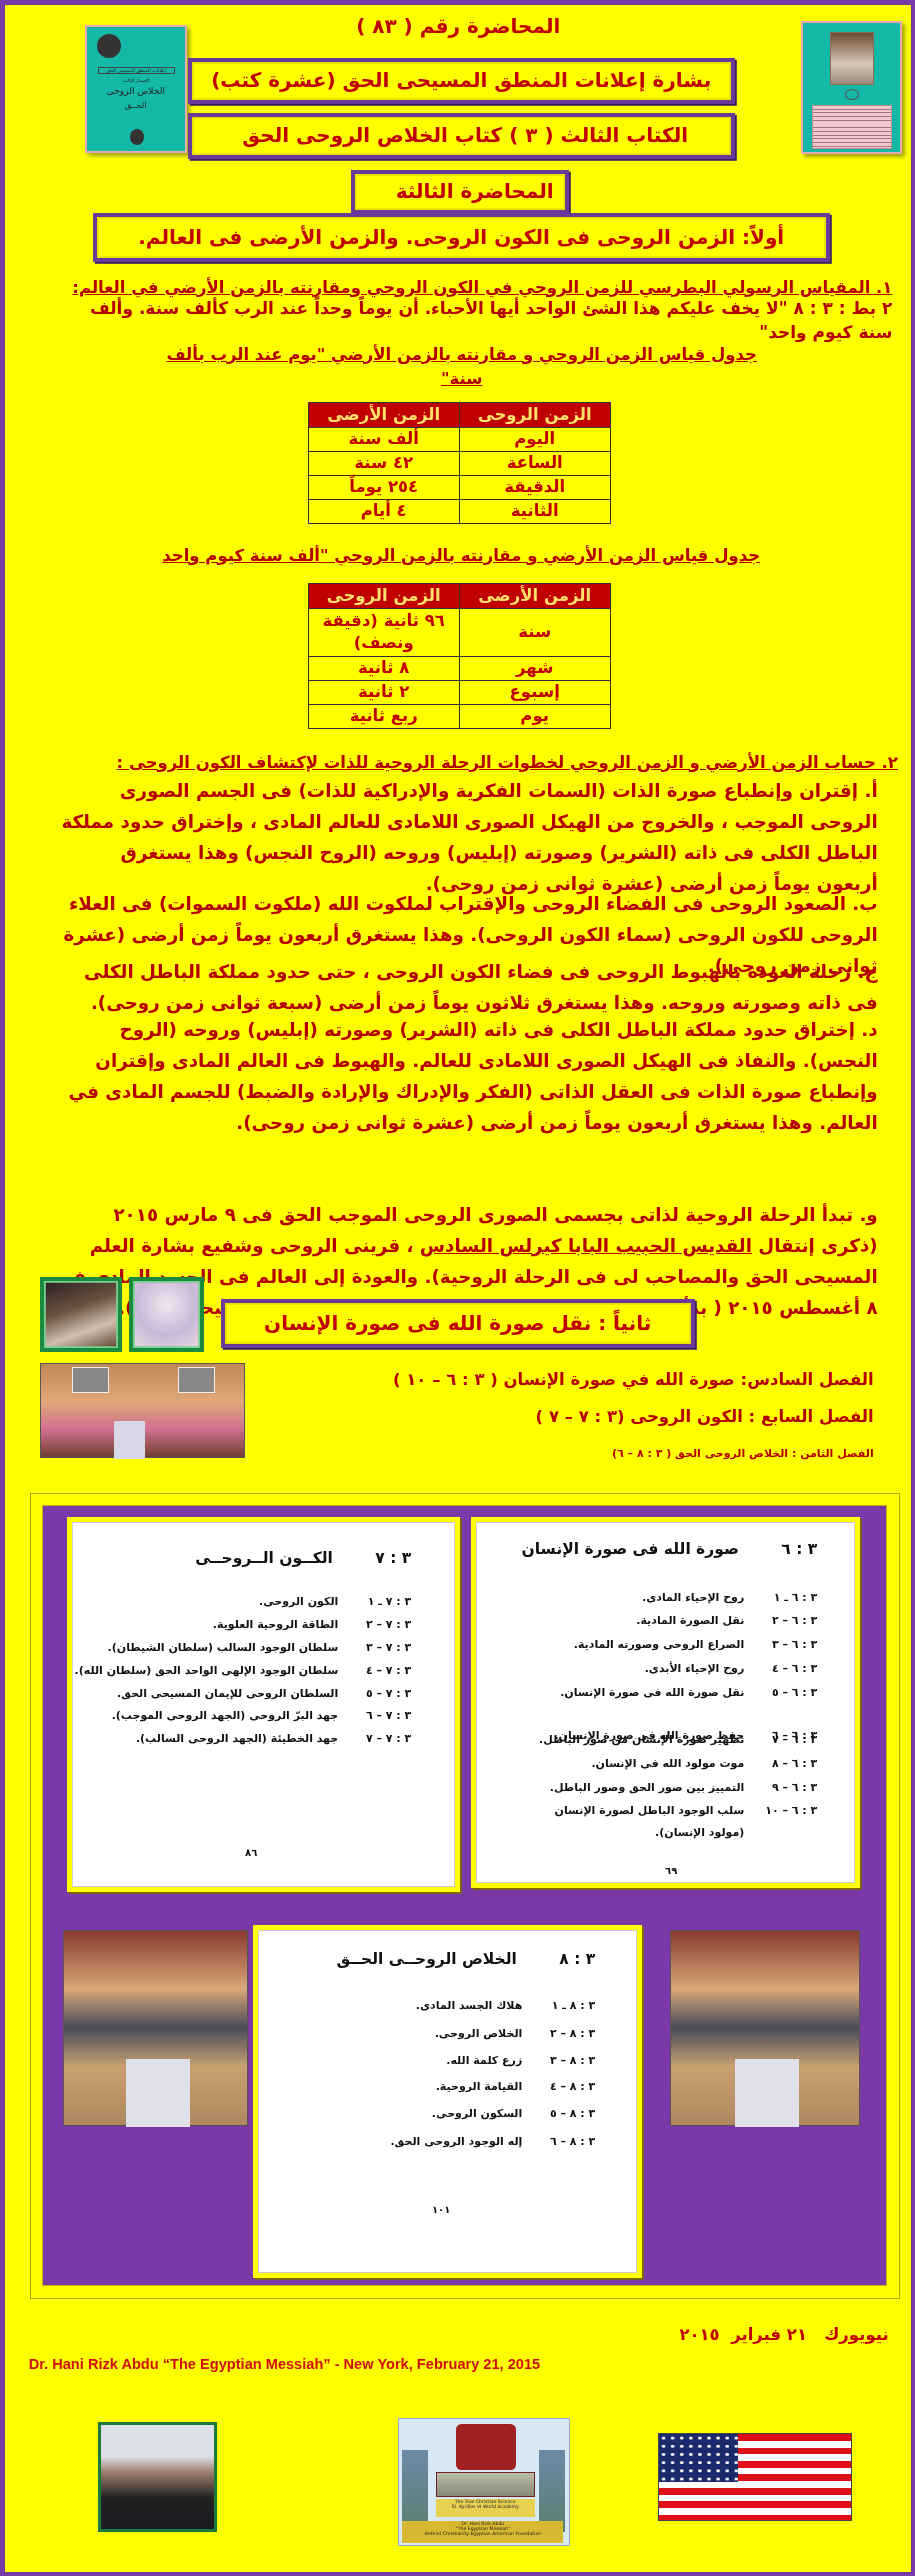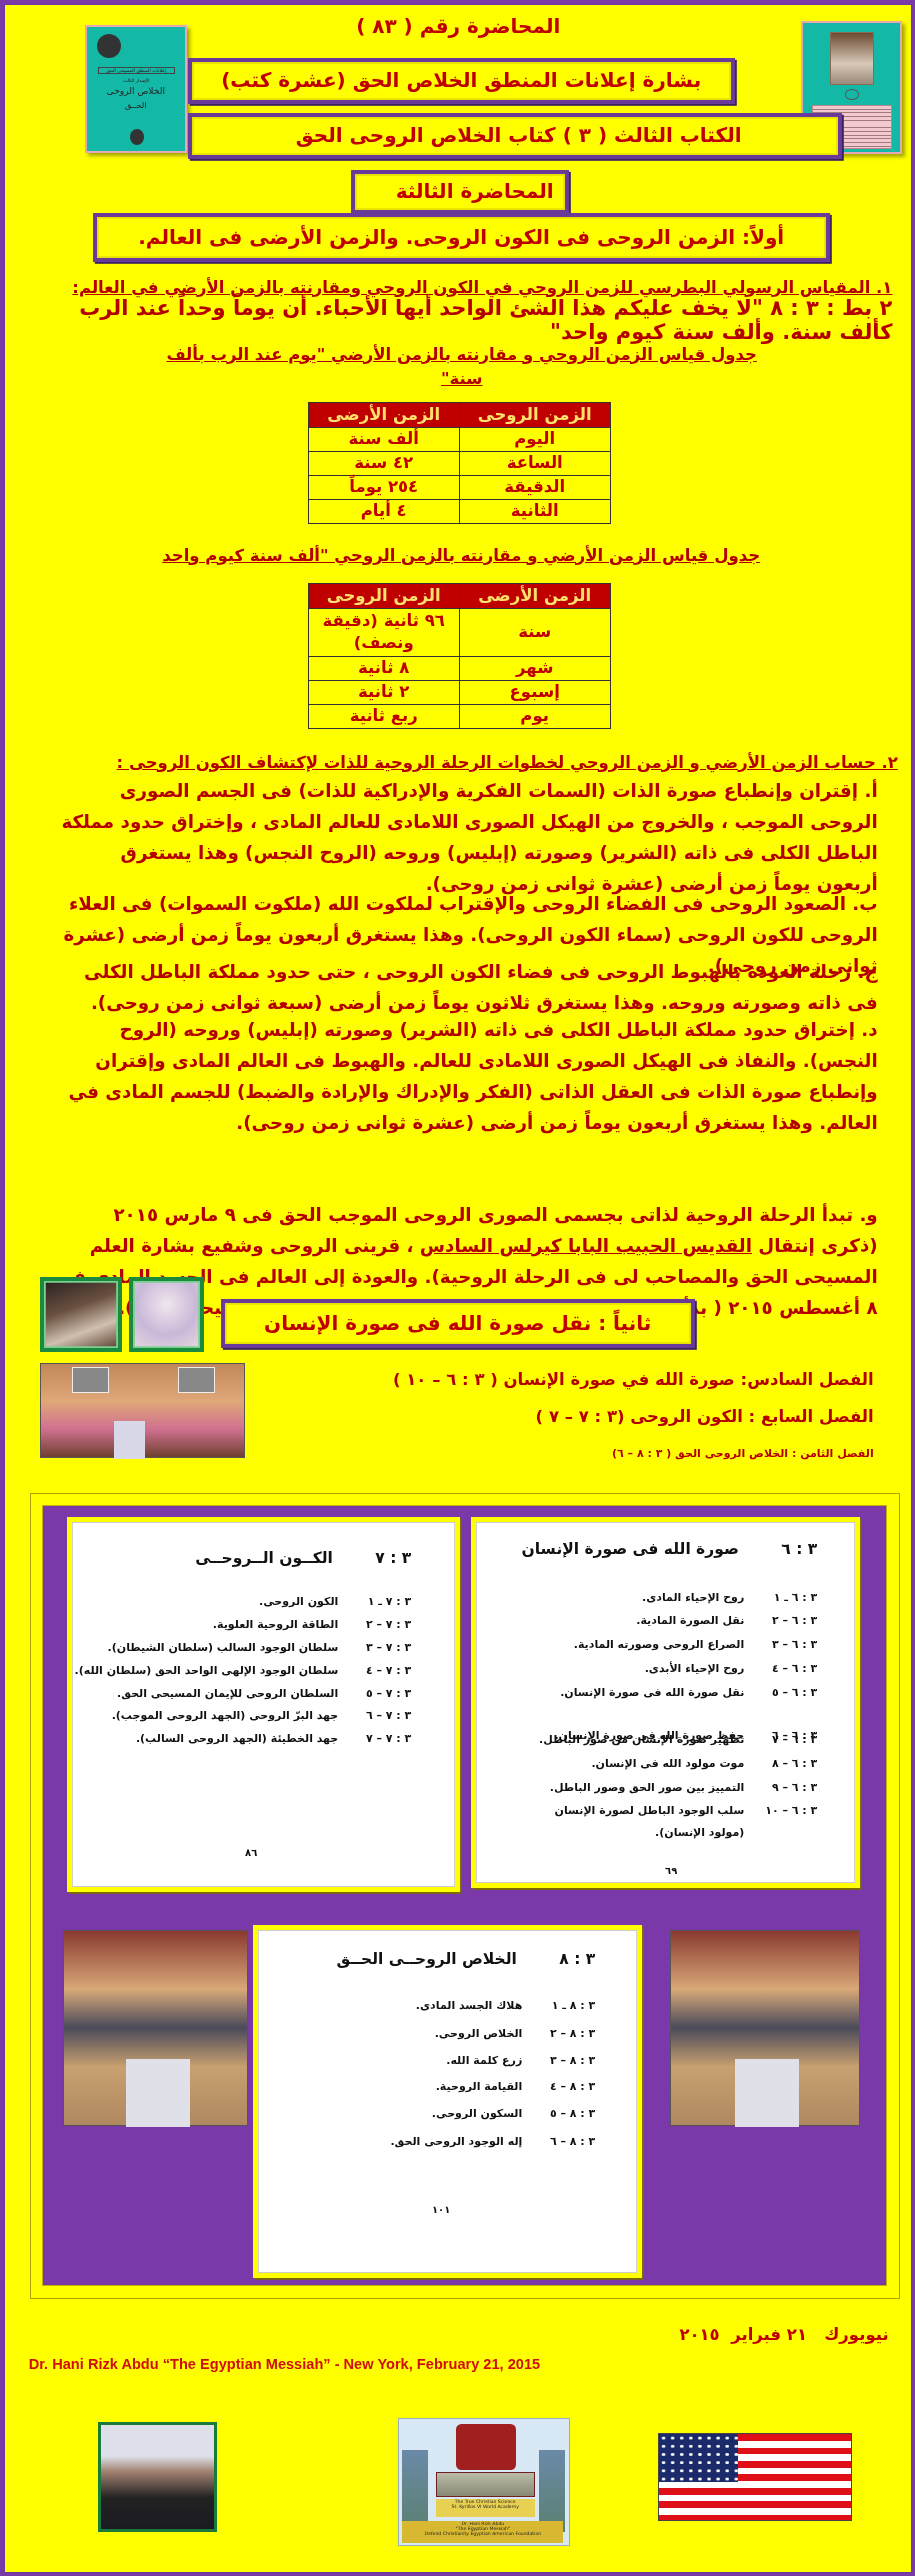--- a/index.html
+++ b/index.html
@@ -117,37 +117,37 @@
     <div style="position:absolute; left:11px; top:40px; width:77px; font-size:4.6px; text-align:center; border:0.9px solid #444; color:#222;">إعلانات المنطق المسيحى الحق</div>
     <div style="position:absolute; left:11px; top:51px; width:77px; font-size:4.6px; text-align:center; color:#222;">الإصدار الثالث</div>
     <div style="position:absolute; left:9.1px; top:59px; width:80px; font-size:9.1px; text-align:center; color:#222;">الخلاص الروحى</div>
     <div style="position:absolute; left:9.1px; top:73px; width:80px; font-size:8.2px; text-align:center; color:#222;">الحــق</div>
     <div style="position:absolute; left:43px; top:102px; width:14.6px; height:16.5px; border-radius:50%; background:#333;"></div>
   </div>
 
   <div style="position:absolute; left:274px; width:359px; top:9.1px; text-align:center; color:#c00000; font-weight:bold; font-size:20px;">المحاضرة رقم ( ٨٣ )</div>
 
   <div class="title-box" style="left:183px; top:53px; width:547px; height:46px; font-size:20px; line-height:37px;">
-    <span>بشارة إعلانات المنطق الخلاص الحق (عشرة كتب)</span>
-  </div>
-
-  <div class="title-box" style="left:183px; top:108px; width:654px; height:46px; font-size:20px; line-height:37px;padding-left:8px;">
+    <span>بشارة إعلانات المنطق المسيحى الحق (عشرة كتب)</span>
+  </div>
+
+  <div class="title-box" style="left:183px; top:108px; width:547px; height:46px; font-size:20px; line-height:37px;padding-left:8px;">
     <span>الكتاب الثالث ( ٣ ) كتاب الخلاص الروحى الحق</span>
   </div>
 
   <div class="title-box" style="left:346px; top:165px; width:218px; height:44px; font-size:20px; line-height:35px;padding-left:30px;">
     <span>المحاضرة الثالثة</span>
   </div>
 
   <div class="title-box" style="left:88px; top:208px; width:737px; height:49px; font-size:20px; line-height:40px;">
     <span>أولاً:  الزمن الروحى فى الكون الروحى.  والزمن الأرضى فى العالم.</span>
   </div>
 
   <div class="para u" style="right:18.3px; top:271px; width:859px; font-size:16.5px; line-height:24px;">١. المقياس الرسولي البطرسي للزمن الروحي في الكون الروحي ومقارنته بالزمن الأرضي في العالم:</div>
-  <div class="para" style="right:18.3px; top:291px; width:841px; font-size:21px; line-height:24px;">٢ بط : ٣ : ٨ "لا يخف عليكم هذا الشئ الواحد أيها الأحباء. أن يوماً وحداً عند الرب  كألف سنة. وألف سنة كيوم واحد"</div>
+  <div class="para" style="right:18.3px; top:291px; width:841px; font-size:17px; line-height:24px;">٢ بط : ٣ : ٨ "لا يخف عليكم هذا الشئ الواحد أيها الأحباء. أن يوماً وحداً عند الرب  كألف سنة. وألف سنة كيوم واحد"</div>
 
   <div class="para u" style="left:146px; top:338px; width:622px; text-align:center; font-size:16.5px; line-height:24px;">جدول قياس الزمن الروحي و مقارنته بالزمن الأرضي "يوم عند الرب بألف سنة"</div>
 
   <table class="tbl" style="left:303px; top:397px; width:303px;">
     <thead>
       <tr>
         <th style="width:50%">الزمن الروحى</th>
         <th>الزمن الأرضى</th>
       </tr>
     </thead>

